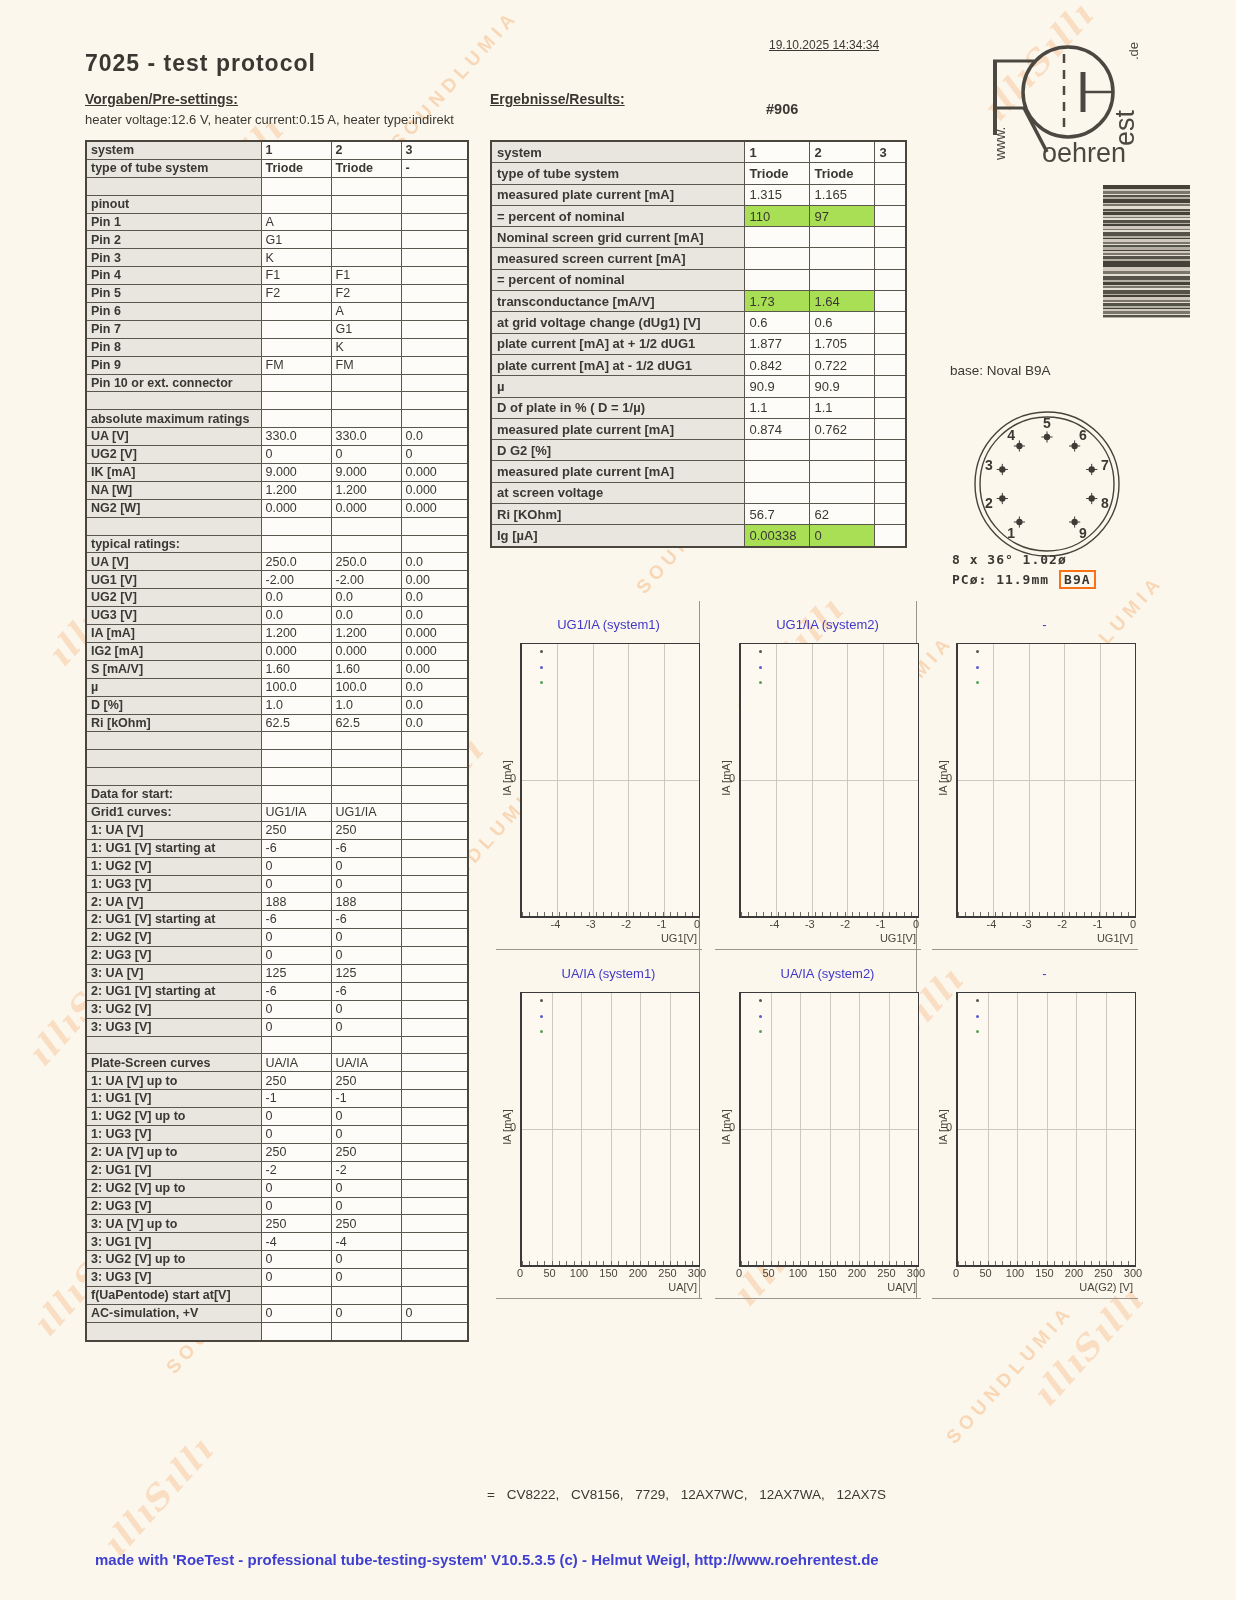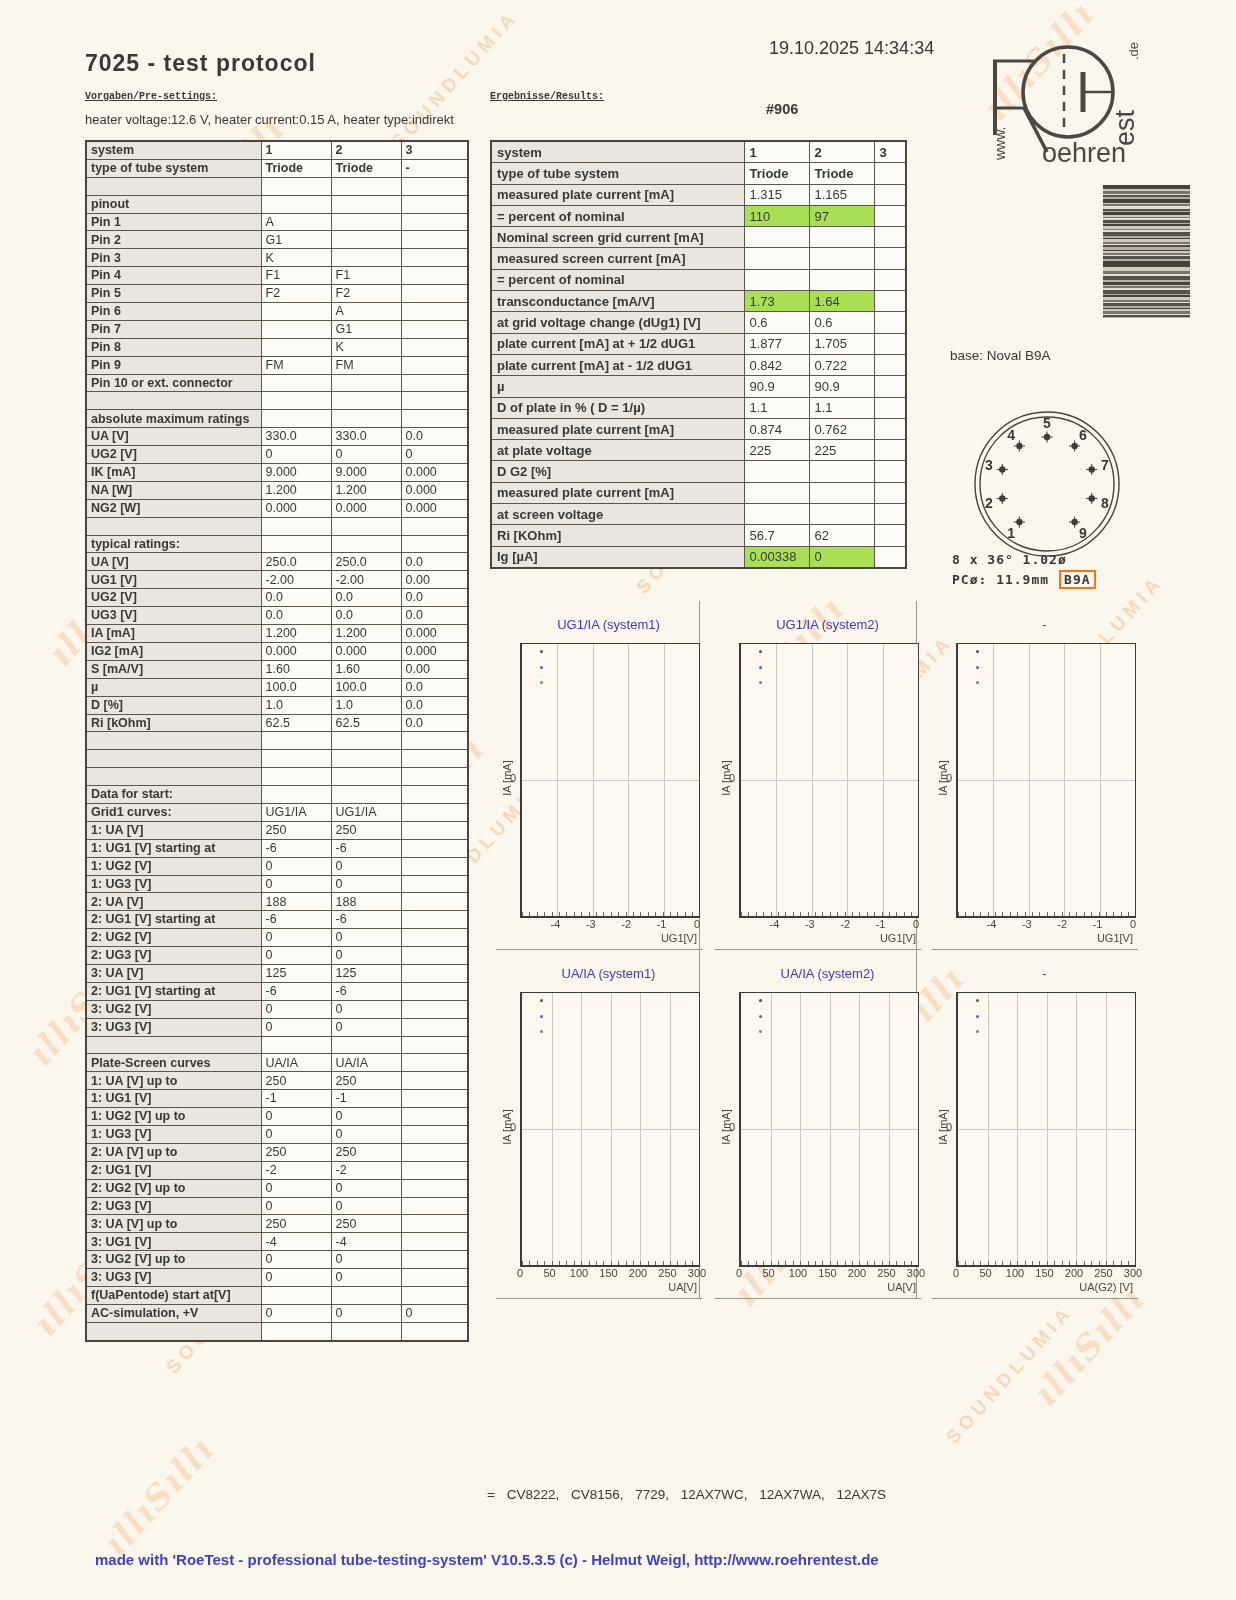--- a/index.html
+++ b/index.html
@@ -8,22 +8,22 @@
   .abs{position:absolute;}
   
   .wm{position:absolute;color:#f3a868;opacity:.40;font-weight:bold;letter-spacing:5px;
       font-size:19px;transform:rotate(-48deg);transform-origin:left center;
       white-space:nowrap;pointer-events:none;z-index:1;}
   .wm.sq{font-family:"DejaVu Serif",serif;font-style:italic;font-weight:bold;
       font-size:34px;letter-spacing:2px;opacity:.30;}
   .fg{z-index:2;}
   
   .doc-title{font-size:23px;font-weight:bold;letter-spacing:1px;color:#3a3832;}
-  .sechead{font-size:10px;font-weight:bold;text-decoration:underline;font-family:Liberation Mono, monospace;}
-  .dateline{font-size:18px;}
+  .sechead{font-size:14px;font-weight:bold;text-decoration:underline;}
+  .dateline{font-size:12px;text-decoration:underline;}
   .serial{font-size:14.5px;font-weight:bold;}
   .subline{font-size:13px;}
   
   table{border-collapse:collapse;table-layout:fixed;background:#fdfcf8;border:2px solid #4a463d;}
   td{border:1px solid #5b574e;overflow:hidden;white-space:nowrap;line-height:1;}
   .t-left td{height:16.9px;font-size:12.5px;padding:0 2px 0 4px;}
   .t-right td{height:20.3px;font-size:13px;padding:0 2px 0 5px;}
   td.lbl{background:#e9e6df;font-weight:bold;}
   td.val{background:#fdfcf8;}
   td.val.hdr{font-weight:bold;}
@@ -679,26 +679,20 @@
           <td class="val">1.1</td>
           <td class="val"></td>
         </tr>
         <tr>
           <td class="lbl">measured plate current [mA]</td>
           <td class="val">0.874</td>
           <td class="val">0.762</td>
           <td class="val"></td>
         </tr>
         <tr>
-          <td class="lbl">at plate voltage</td>
-          <td class="val">225</td>
-          <td class="val">225</td>
-          <td class="val"></td>
-        </tr>
-        <tr>
           <td class="lbl">D G2 [%]</td>
           <td class="val"></td>
           <td class="val"></td>
           <td class="val"></td>
         </tr>
         <tr>
           <td class="lbl">measured plate current [mA]</td>
           <td class="val"></td>
           <td class="val"></td>
           <td class="val"></td>
@@ -717,21 +711,21 @@
         </tr>
         <tr>
           <td class="lbl">Ig [µA]</td>
           <td class="val green">0.00338</td>
           <td class="val green">0</td>
           <td class="val"></td>
         </tr>
       </tbody>
   </table>
 
-  <div class="abs baselabel fg" style="left:950px;top:348px;">base: Noval B9A</div>
+  <div class="abs baselabel fg" style="left:950px;top:363px;">base: Noval B9A</div>
   <svg id="pin-svg" class="abs fg" style="left:962px;top:402px;" width="170" height="170" viewBox="0 0 170 170">
       <circle cx="85" cy="82" r="72" fill="none" stroke="#46433b" stroke-width="1.4"></circle>
       <circle cx="85" cy="82" r="67" fill="none" stroke="#46433b" stroke-width="1.4"></circle>
       <circle cx="57.374093142253756" cy="120.02379873562253" r="3.2" fill="#3f3d37"></circle>
       <path d="M51.774093142253754 120.02379873562253 H62.97409314225376 M57.374093142253756 114.42379873562254 V125.62379873562253" stroke="#3f3d37" stroke-width="1"></path>
       <text x="49.14509961015913" y="136.3500366568718" text-anchor="middle" font-size="14" font-weight="bold" fill="#3a3832" font-family="Liberation Sans, sans-serif">1</text>
       <circle cx="40.30034373412778" cy="96.52379873562252" r="3.2" fill="#3f3d37"></circle>
       <path d="M34.70034373412778 96.52379873562252 H45.90034373412778 M40.30034373412778 90.92379873562253 V102.12379873562251" stroke="#3f3d37" stroke-width="1"></path>
       <text x="26.985552505995628" y="105.8500366568718" text-anchor="middle" font-size="14" font-weight="bold" fill="#3a3832" font-family="Liberation Sans, sans-serif">2</text>
       <circle cx="40.300343734127786" cy="67.47620126437747" r="3.2" fill="#3f3d37"></circle>

